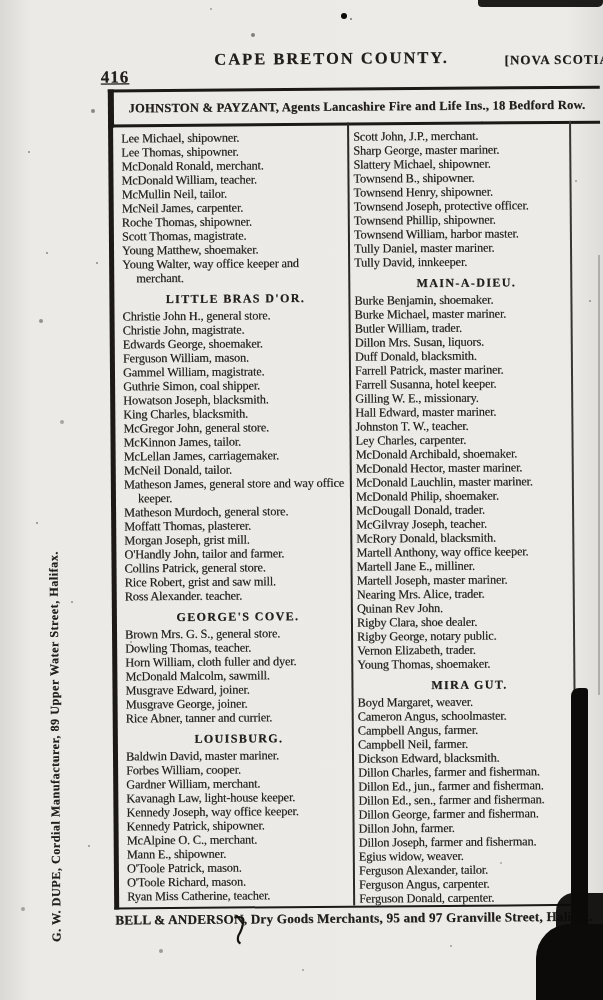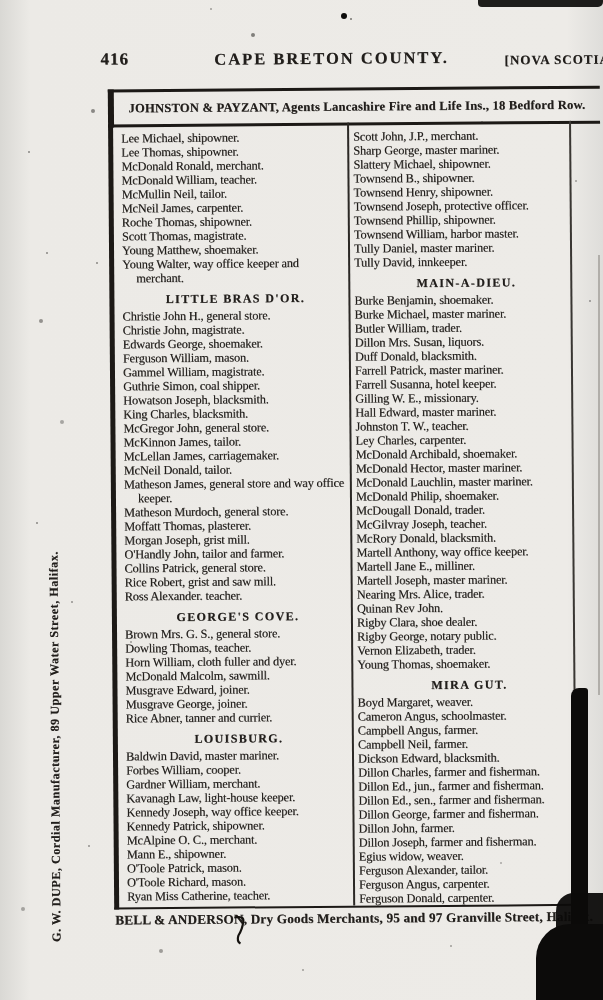--- a/index.html
+++ b/index.html
@@ -7,21 +7,21 @@
     position:relative;
     width:603px;height:1000px;
     overflow:hidden;
     background:linear-gradient(90deg,#d9d8d4,#eceae6 5%,#edebe7 94%,#deddda);
     font-family:"Liberation Serif","DejaVu Serif",serif;
     color:#211e1b;
   }
   .sheet{position:absolute;inset:0;transform:rotate(-0.45deg);transform-origin:50% 50%;}
   .ink{text-shadow:0.35px 0.25px 0 rgba(33,30,27,.55);}
   
-  .page-number{position:absolute;left:104px;top:48px;font-size:17px;font-weight:bold;letter-spacing:1px;}
+  .page-number{position:absolute;left:104px;top:66px;font-size:17px;font-weight:bold;letter-spacing:1px;text-decoration:underline;}
   .header-title{position:absolute;left:170px;top:49px;width:330px;text-align:center;font-size:16.5px;font-weight:bold;letter-spacing:2px;white-space:nowrap;}
   .header-right{position:absolute;left:508px;top:54px;font-size:13px;font-weight:bold;letter-spacing:1px;white-space:nowrap;}
   
   .top-ad{
     position:absolute;left:111px;top:88px;width:486px;height:32px;
     border-top:3px solid #1c1916;border-bottom:3px solid #1c1916;border-left:6px solid #1c1916;
     display:flex;align-items:center;justify-content:center;
     font-size:12.6px;font-weight:bold;letter-spacing:.2px;white-space:nowrap;
   }
   

